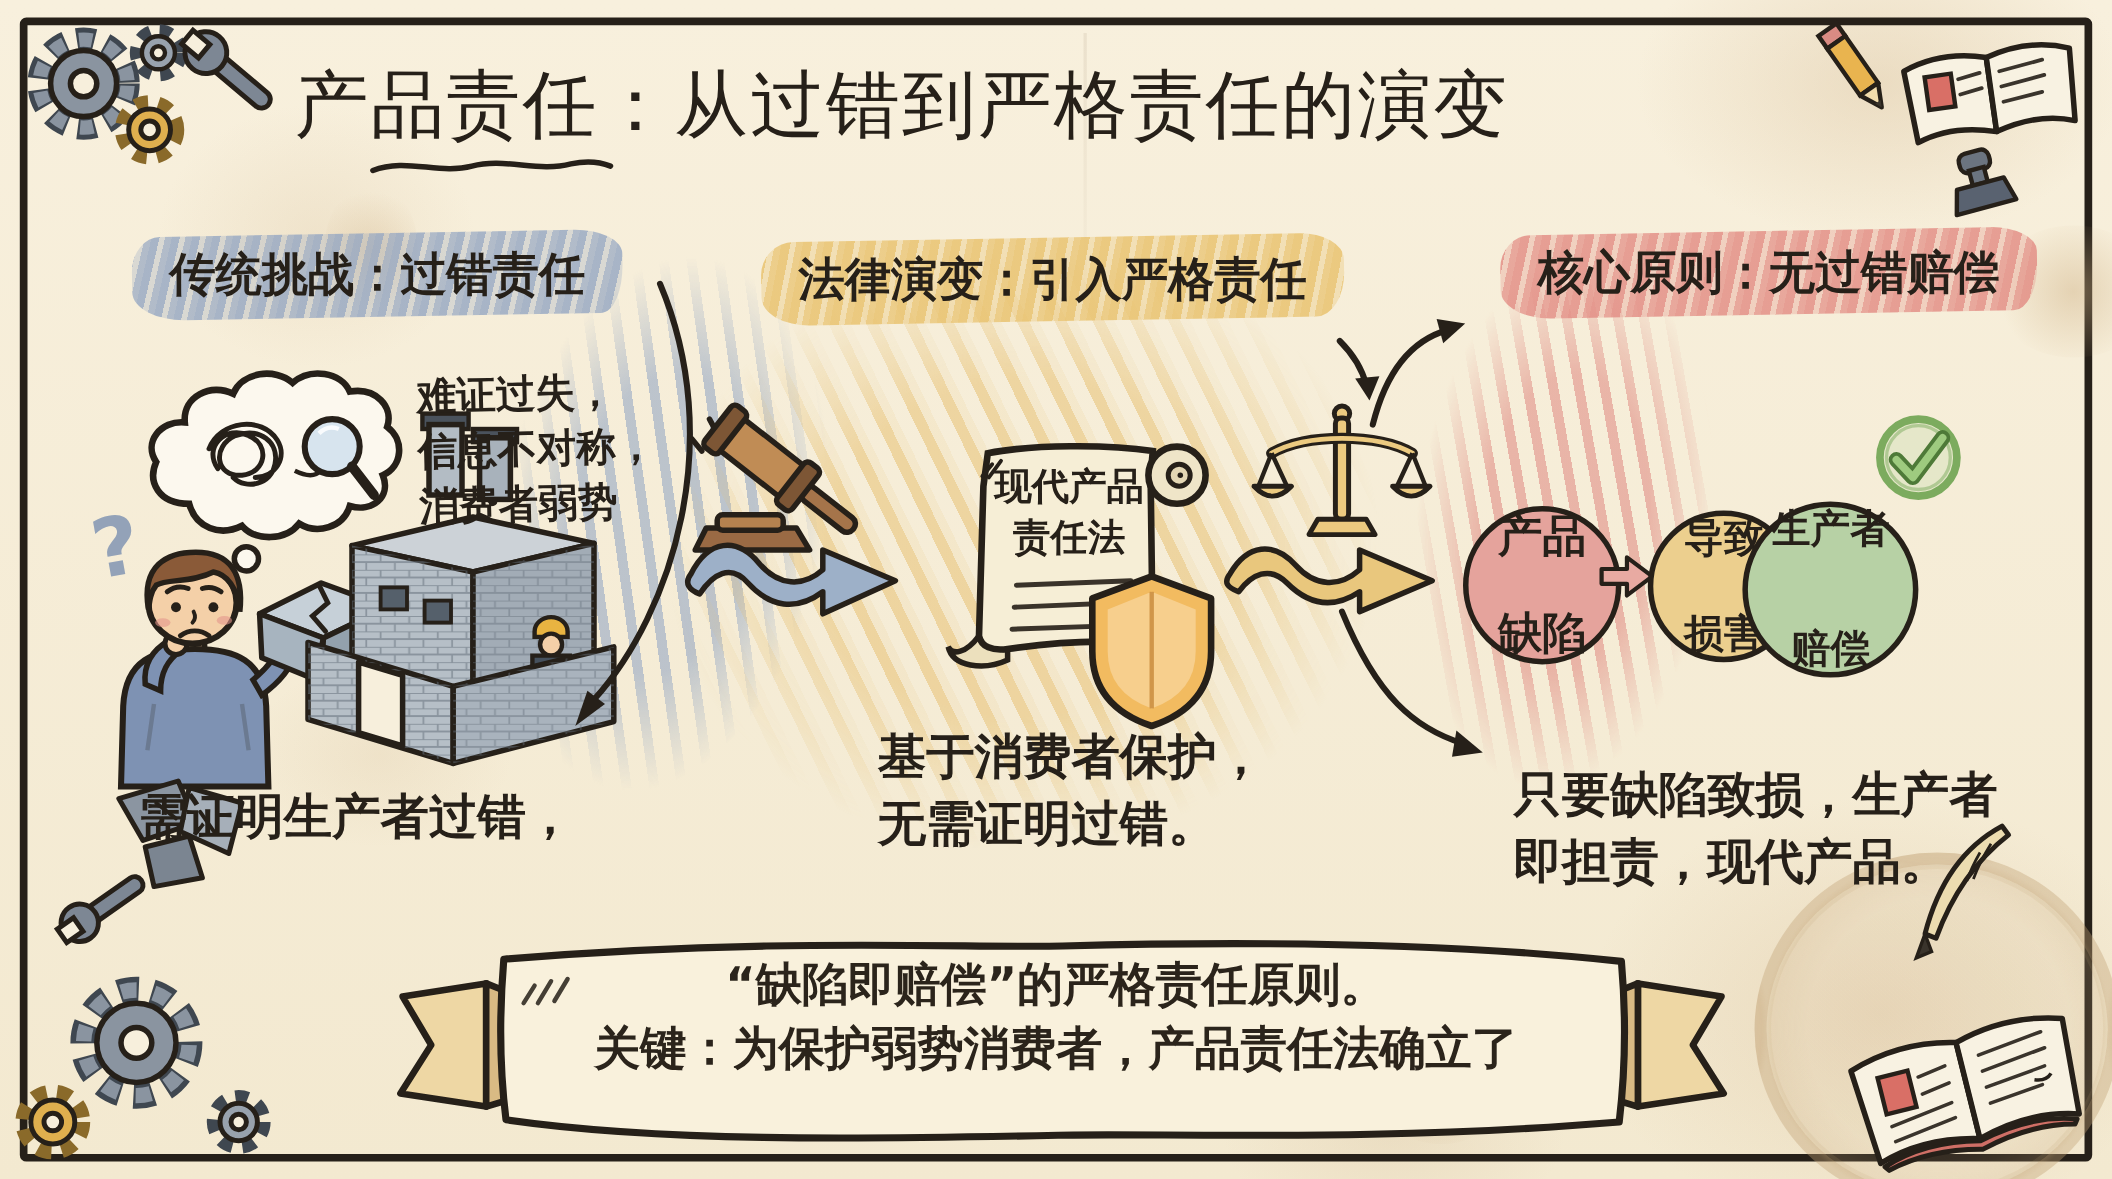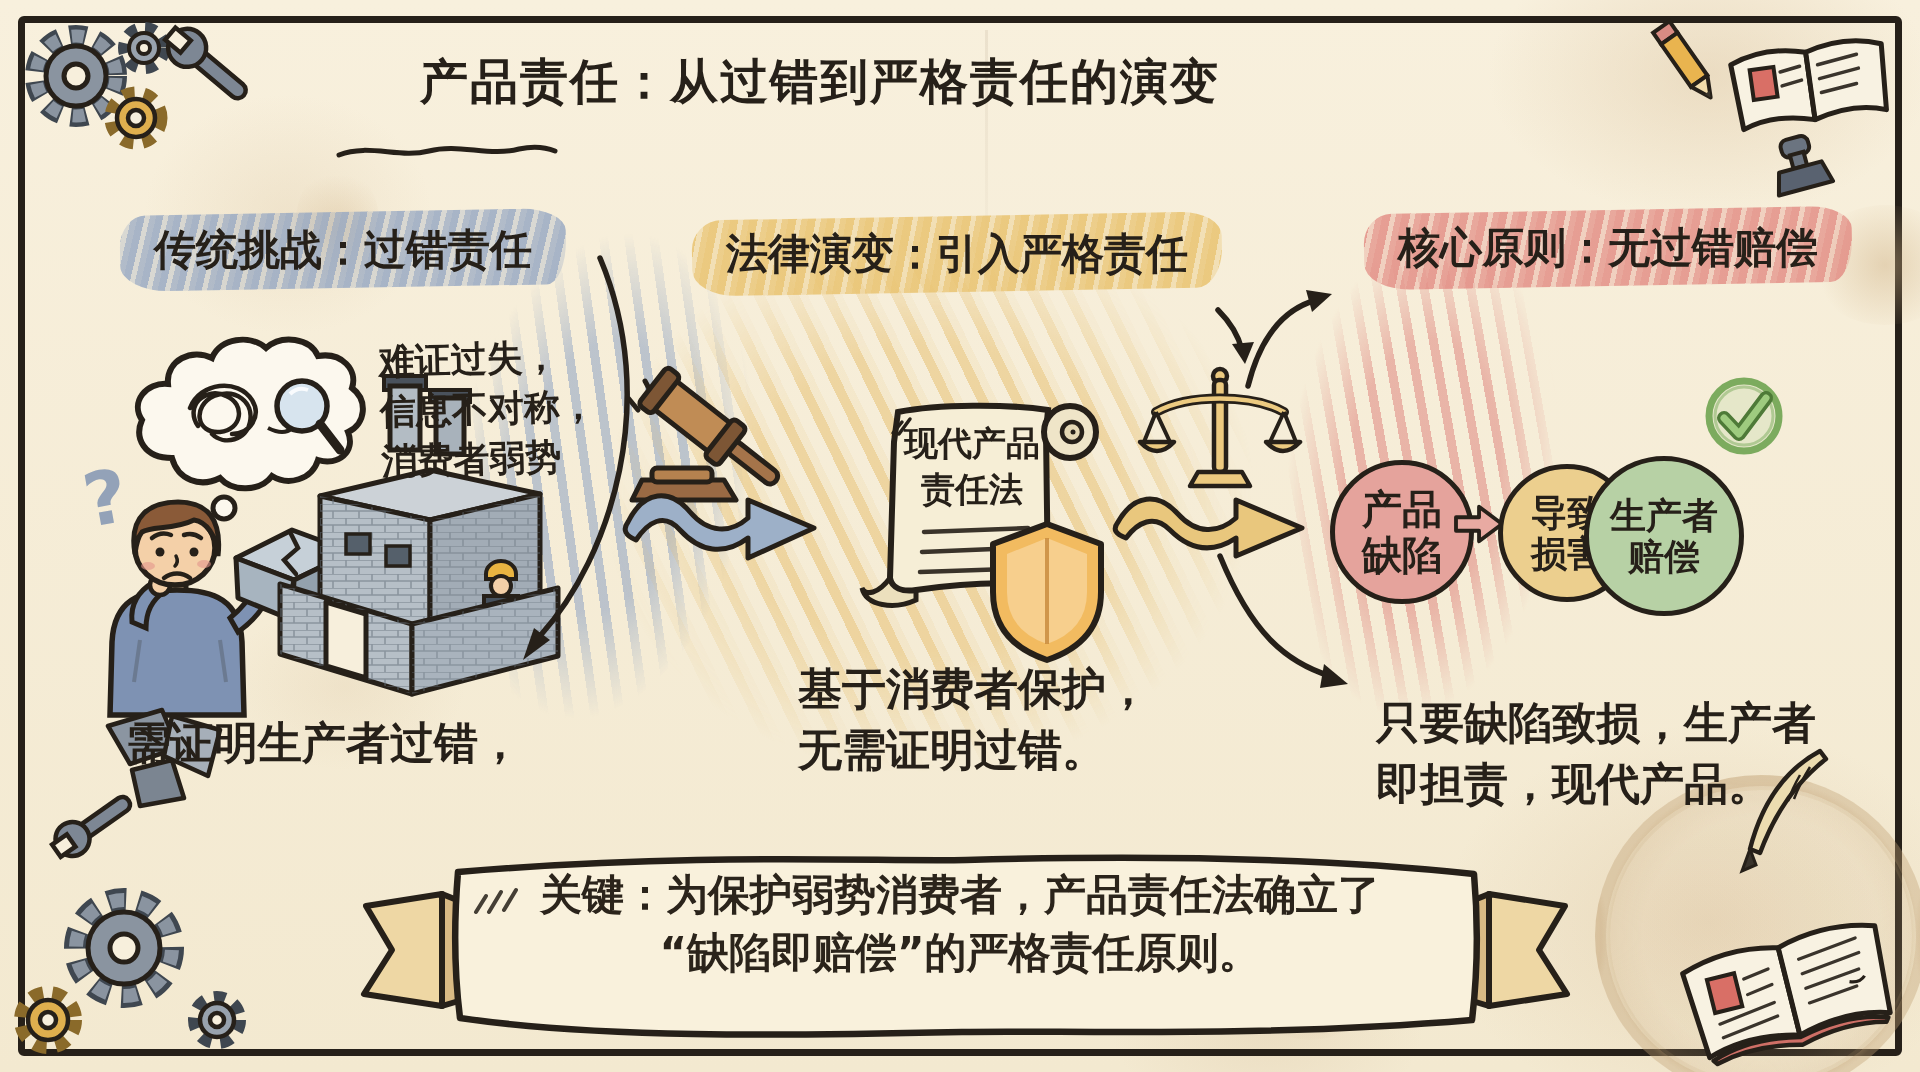--- a/index.html
+++ b/index.html
@@ -12,21 +12,21 @@
       radial-gradient(ellipse 430px 320px at 89% 86%, rgba(208,178,138,.30), transparent 62%),
       radial-gradient(ellipse 260px 160px at 66% 96%, rgba(205,178,140,.22), transparent 60%),
       radial-gradient(ellipse 200px 140px at 18% 64%, rgba(210,184,146,.18), transparent 60%),
       linear-gradient(#f8f0dd,#f3e9d0);
   }
   .frame { position:absolute; inset:16px 18px; border:7px solid #262019; border-radius:6px; z-index:0; }
   .crease { position:absolute; left:985px; top:30px; width:3px; height:270px;
     background:linear-gradient(rgba(120,90,60,.10), rgba(120,90,60,0)); z-index:1; }
 
   .title { position:absolute; left:250px; top:50px; width:1140px; z-index:4;
-    text-align:center; font-size:48px; font-weight:700; letter-spacing:2px; }
+    text-align:center; font-size:67px; font-weight:400; letter-spacing:2px; }
 
   .hl { position:absolute; z-index:3; font-size:42px; font-weight:700; padding:10px 26px; white-space:nowrap; }
   .hl .bg { content:""; position:absolute; inset:0px -8px; z-index:-1; transform:rotate(-1deg); }
   .bg-blue  { background:repeating-linear-gradient(104deg, rgba(148,166,194,.80) 0 7px, rgba(148,166,194,.30) 7px 12px, rgba(148,166,194,.70) 12px 18px);
               border-radius:26px 44px 20px 48px / 32px 22px 44px 26px; }
   .bg-yellow{ background:repeating-linear-gradient(102deg, rgba(233,195,112,.85) 0 8px, rgba(233,195,112,.35) 8px 13px, rgba(233,195,112,.75) 13px 19px);
               border-radius:30px 40px 26px 44px / 30px 24px 40px 26px; }
   .bg-red   { background:repeating-linear-gradient(103deg, rgba(226,138,130,.80) 0 8px, rgba(226,138,130,.30) 8px 13px, rgba(226,138,130,.70) 13px 19px);
               border-radius:28px 42px 22px 46px / 30px 22px 42px 26px; }
 
@@ -37,21 +37,21 @@
   .hatch-yellow { background:repeating-linear-gradient(68deg, rgba(231,193,115,.55) 0 10px, rgba(231,193,115,.12) 10px 18px, transparent 18px 31px); }
   .hatch-red    { background:repeating-linear-gradient(74deg, rgba(224,140,132,.58) 0 9px, transparent 9px 23px); }
 
   .note { position:absolute; z-index:4; font-size:36px; font-weight:700; line-height:50px; transform:rotate(-1.5deg); }
   .caption { position:absolute; z-index:4; font-size:44px; font-weight:700; line-height:61px; }
   .qmark { position:absolute; z-index:4; font-size:74px; font-weight:700; color:#93a2b8; transform:rotate(-10deg); }
 
   .scroll-text { position:absolute; z-index:4; text-align:center; font-weight:700; font-size:34px; line-height:46px; }
 
   .flow-circle { position:absolute; z-index:4; border:5px solid #262019; border-radius:50%;
-    display:flex; flex-direction:column; align-items:center; justify-content:center;
+    display:flex; flex-direction:column; align-items:center; justify-content:space-between;
     font-weight:700; text-align:center; }
   .flow-circle .l1, .flow-circle .l2 { line-height:1.15; }
   .fc-a { font-size:40px; } .fc-b { font-size:36px; } .fc-c { font-size:36px; }
   .flow-arrow { position:absolute; z-index:4; }
 
   .banner-text { position:absolute; z-index:5; left:470px; top:866px; width:980px;
     text-align:center; font-weight:700; font-size:42px; line-height:58px; color:#2b241b; }
 
   .coffee-ring { position:absolute; z-index:1; left:1595px; top:775px; width:310px; height:300px;
     border-radius:50%; border:11px solid rgba(193,160,115,.38);
@@ -279,22 +279,22 @@
 
   <svg class="art" style="left:358px;top:840px;" width="1215" height="215" viewBox="0 0 1215 215">
     <polygon points="84,54 8,66 34,110 6,154 84,166" fill="#eed7a4" stroke="#262019" stroke-width="6" stroke-linejoin="round"></polygon>
     <polygon points="1131,54 1207,66 1181,110 1209,154 1131,166" fill="#eed7a4" stroke="#262019" stroke-width="6" stroke-linejoin="round"></polygon>
     <polygon points="84,54 104,62 104,160 84,166" fill="#d9ba84" stroke="#262019" stroke-width="6" stroke-linejoin="round"></polygon>
     <polygon points="1131,54 1111,62 1111,160 1131,166" fill="#d9ba84" stroke="#262019" stroke-width="6" stroke-linejoin="round"></polygon>
     <path d="M100,32 C340,12 520,22 608,20 C760,16 950,16 1116,34 C1120,80 1120,130 1114,180 C900,198 700,190 604,192 C420,196 240,198 102,178 C96,130 96,80 100,32 Z" fill="#f9f1dc" stroke="#262019" stroke-width="6.5" stroke-linejoin="round"></path>
     <path d="M128,56 l-10,16 M143,52 l-12,20 M158,50 l-12,20" stroke="#262019" stroke-width="4" stroke-linecap="round" opacity=".85"></path>
   </svg>
   <div class="banner-text">
+    <div>“缺陷即赔偿”的严格责任原则。</div>
     <div>关键：为保护弱势消费者，产品责任法确立了</div>
-    <div>“缺陷即赔偿”的严格责任原则。</div>
   </div>
 
   <svg class="deco" style="left:14px;top:12px;" width="250" height="170" viewBox="0 0 250 170">
     <g>
       <circle cx="62" cy="64" r="40" fill="none" stroke="#3f4750" stroke-width="22" stroke-dasharray="16 10"></circle>
       <circle cx="62" cy="64" r="40" fill="none" stroke="#8a94a0" stroke-width="13" stroke-dasharray="12 14" stroke-dashoffset="-2"></circle>
       <circle cx="62" cy="64" r="30" fill="#8a94a0" stroke="#262019" stroke-width="5"></circle>
       <circle cx="62" cy="64" r="12" fill="#f7efdc" stroke="#262019" stroke-width="5"></circle>
     </g>
     <g>

